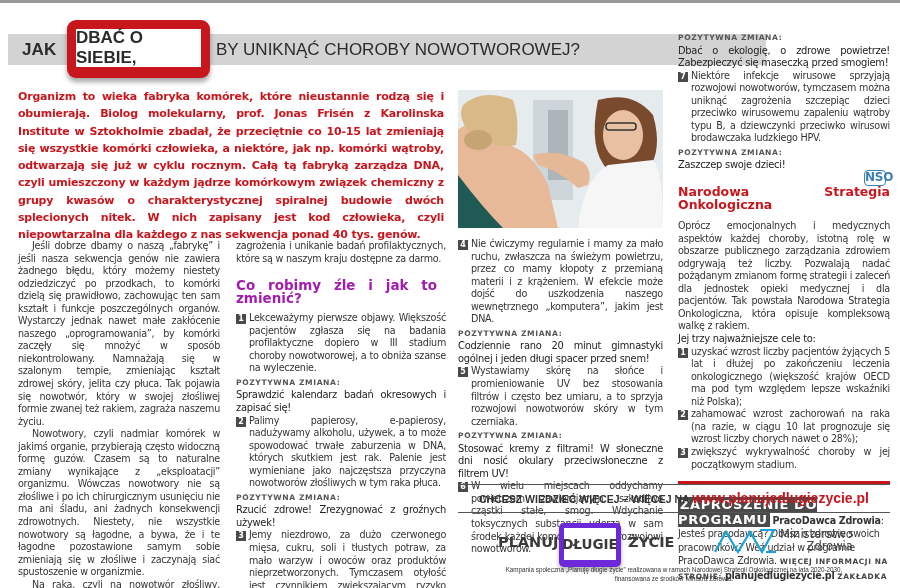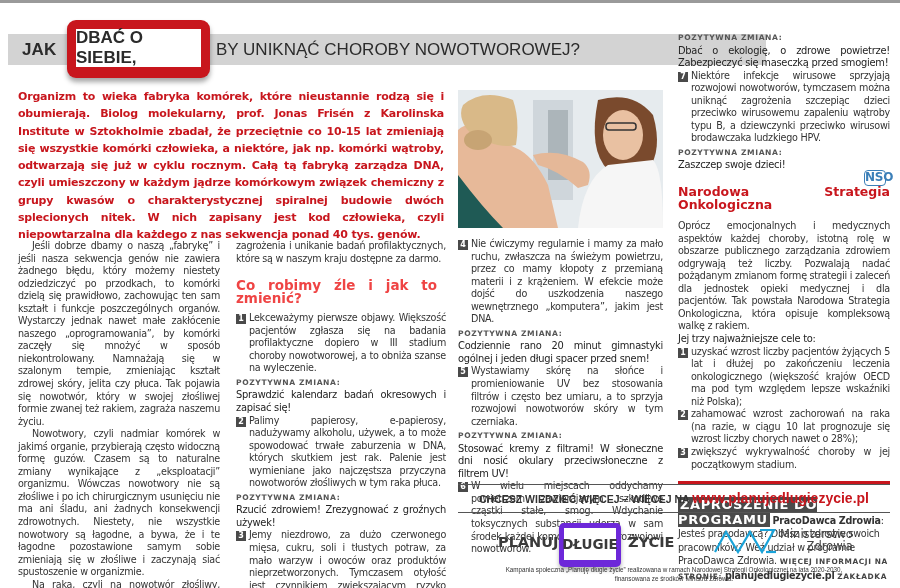--- a/index.html
+++ b/index.html
@@ -26,21 +26,21 @@
   .posz { font-size: 7.6px; font-weight: bold; color: #555; letter-spacing: 0.6px; margin-top: 2px; }
   .bold-line { font-weight: normal; color: #222; font-size: 9.9px; }
   .num { display: inline-block; width: 10px; height: 10px; background: #4a4a4a; color: #fff; font-size: 8px; font-weight: bold; text-align: center; line-height: 10px; margin-right: 3px; vertical-align: 0px; text-indent: 0; }
   .item { padding-left: 13px; text-indent: -13px; }
 
   .col1 { left: 18px; top: 240px; width: 202px; }
   .col2 { left: 236px; top: 240px; width: 210px; }
   .col3 { left: 458px; top: 238px; width: 205px; }
   .col4 { left: 678px; top: 32px; width: 212px; }
 
-  .subhead { color: #ef4444; font-weight: bold; font-size: 13.5px; margin: 14px 9px 8px 0; letter-spacing: 0; font-family: "DejaVu Sans", sans-serif; }
+  .subhead { color: #a21caf; font-weight: bold; font-size: 13.5px; margin: 14px 9px 8px 0; letter-spacing: 0; font-family: "DejaVu Sans", sans-serif; }
   .nso-title { color: #c8161d; font-weight: bold; font-size: 12.5px; letter-spacing: 0; }
   .nso-badge { position: absolute; right: 4px; width: 22px; height: 16px; border: 1.5px solid #3b7fb8; border-radius: 4px; color: #3b7fb8; font-size: 12px; font-weight: bold; text-align: center; line-height: 13px; }
 
   .red-rule { height: 3px; background: #c8161d; margin: 10px 0 14px 0; }
   .invite-tag { background: #4a4a4a; color: #fff; font-size: 13px; font-weight: bold; letter-spacing: 0.6px; padding: 0 2px; }
   .caps-small { font-size: 7.4px; font-weight: bold; letter-spacing: 0.6px; color: #444; }
 
   
   .rule { position: absolute; left: 458px; width: 432px; height: 1px; background: #555; }
   .cta { position: absolute; left: 458px; top: 490px; width: 432px; text-align: center; font-size: 10.5px; font-weight: bold; color: #333; }
@@ -101,21 +101,21 @@
   <div class="subhead">Co robimy źle i jak to zmienić?</div>
 
   <div>
     <p class="item"><span class="num">1</span><span>Lekceważymy pierwsze objawy. Większość pacjentów zgłasza się na badania profilaktyczne dopiero w III stadium choroby nowotworowej, a to obniża szanse na wyleczenie.</span></p>
     <div class="posz">POZYTYWNA ZMIANA:</div>
     <div class="bold-line">Sprawdzić kalendarz badań okresowych i zapisać się!</div>
   </div>
   <div>
     <p class="item"><span class="num">2</span><span>Palimy papierosy, e-papierosy, nadużywamy alkoholu, używek, a to może spowodować trwałe zaburzenia w DNA, których skutkiem jest rak. Palenie jest wymieniane jako najczęstsza przyczyna nowotworów złośliwych w tym raka płuca.</span></p>
     <div class="posz">POZYTYWNA ZMIANA:</div>
-    <div class="bold-line">Rzucić zdrowiem! Zrezygnować z groźnych używek!</div>
+    <div class="bold-line">Rzucić zdrowe! Zrezygnować z groźnych używek!</div>
   </div>
   <div>
     <p class="item"><span class="num">3</span><span>Jemy niezdrowo, za dużo czerwonego mięsa, cukru, soli i tłustych potraw, za mało warzyw i owoców oraz produktów nieprzetworzonych. Tymczasem otyłość jest czynnikiem zwiększającym ryzyko zachorowania na nowotwór złośliwy. Pomocne strony z darmowymi poradami dietetyka: poradnia.ncez.pl oraz diety.nfz.gov.pl</span></p>
 
   </div>
 </div>
 
 <div class="col col3">
   <div>
     <p class="item"><span class="num">4</span><span>Nie ćwiczymy regularnie i mamy za mało ruchu, zwłaszcza na świeżym powietrzu, przez co mamy kłopoty z przemianą materii i z krążeniem. W efekcie może dojść do uszkodzenia naszego wewnętrznego „komputera”, jakim jest DNA.</span></p>

